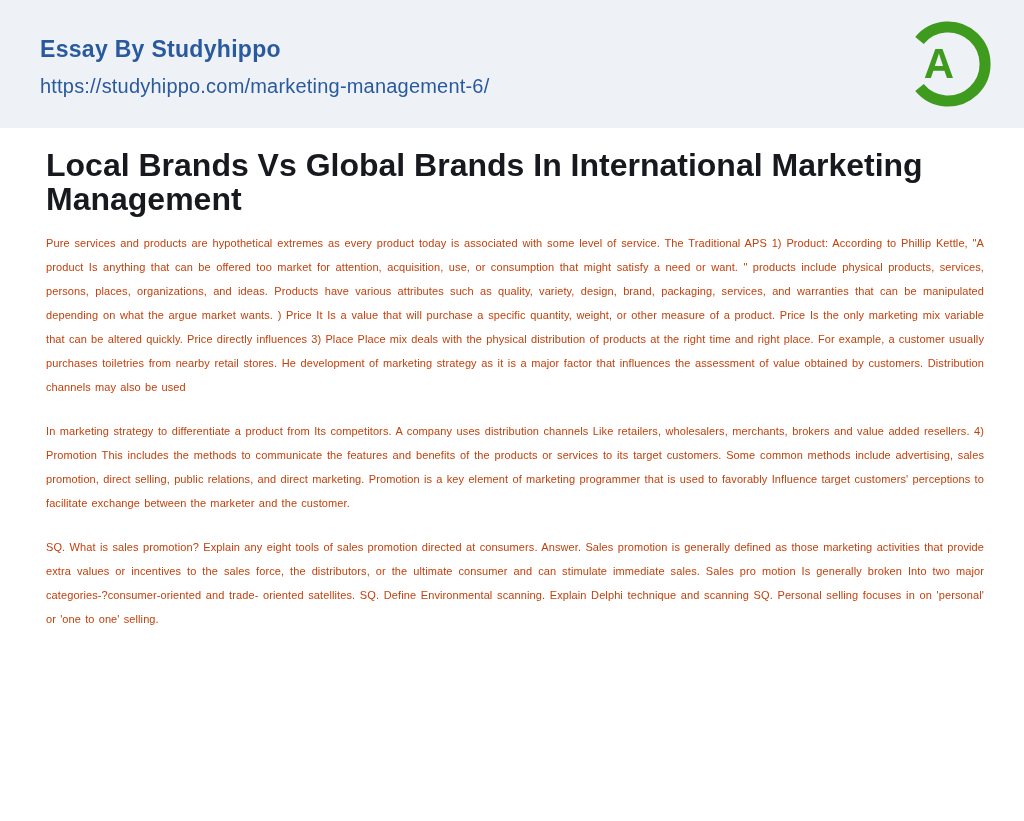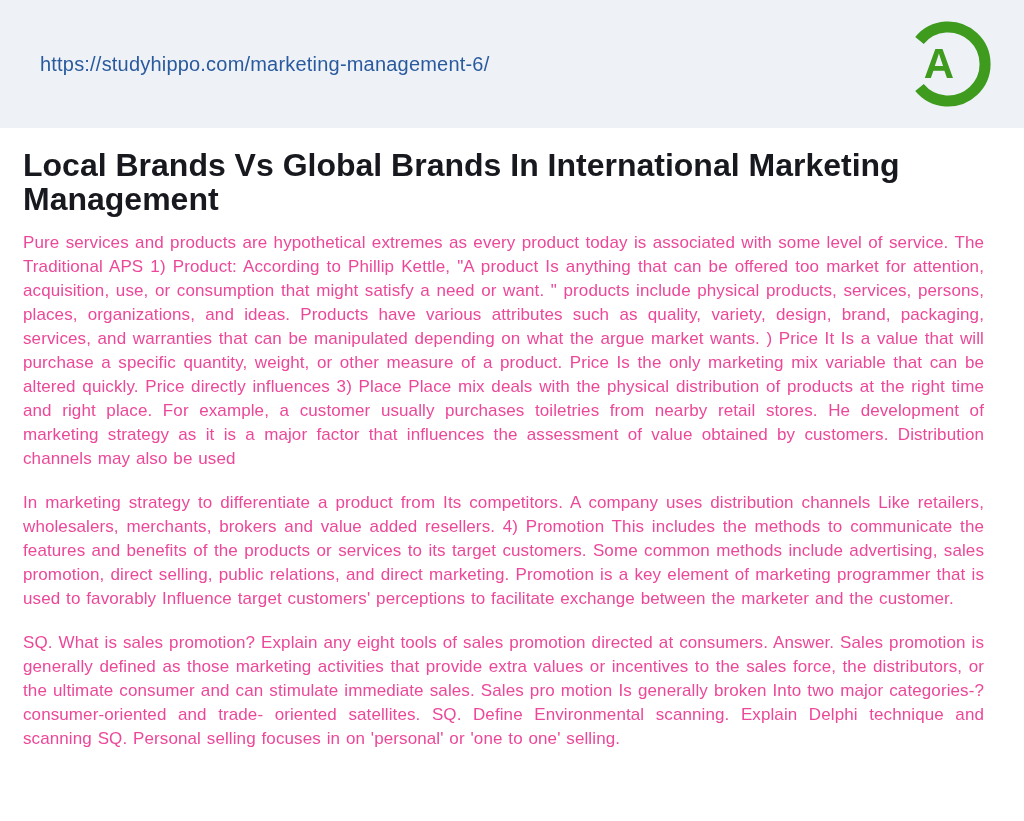--- a/index.html
+++ b/index.html
@@ -34,45 +34,46 @@
     color: #2a5a9e;
     font-size: 20px;
     font-weight: 400;
     text-decoration: none;
     letter-spacing: 0.2px;
   }
   .logo { width: 100px; height: 100px; position: relative; flex: 0 0 auto; }
   .logo svg { display: block; width: 100%; height: 100%; }
   
   .content {
-    padding: 20px 40px 0 23px;
+    padding: 20px 40px 0 46px;
   }
   .essay-title {
     color: #17191e;
     font-size: 32px;
     font-weight: 700;
     line-height: 34px;
     letter-spacing: 0px;
     margin-bottom: 15px;
   }
   .essay-paragraph {
-    color: #ec4899;
-    font-size: 17px;
+    color: #c2410c;
+    font-size: 11px;
     line-height: 24px;
     letter-spacing: 0.1px;
     word-spacing: 1px;
     text-align: justify;
     margin-bottom: 20px;
   }
 </style>
 </head>
 <body>
 
 <header class="site-header">
   <div class="header-text">
+    <div class="site-title">Essay By Studyhippo</div>
     <a class="source-url" href="#">https://studyhippo.com/marketing-management-6/</a>
   </div>
   <div class="logo">
     <svg viewBox="0 0 100 100" aria-hidden="true">
       <path d="M 21.5 26.5 A 37 37 0 1 1 21.5 73.5" fill="none" stroke="#3e9b1e" stroke-width="11" stroke-linecap="butt"></path>
       <text x="41" y="64" text-anchor="middle" font-family="Liberation Sans, sans-serif" font-size="42" font-weight="700" fill="#3e9b1e">A</text>
     </svg>
   </div>
 </header>
 

